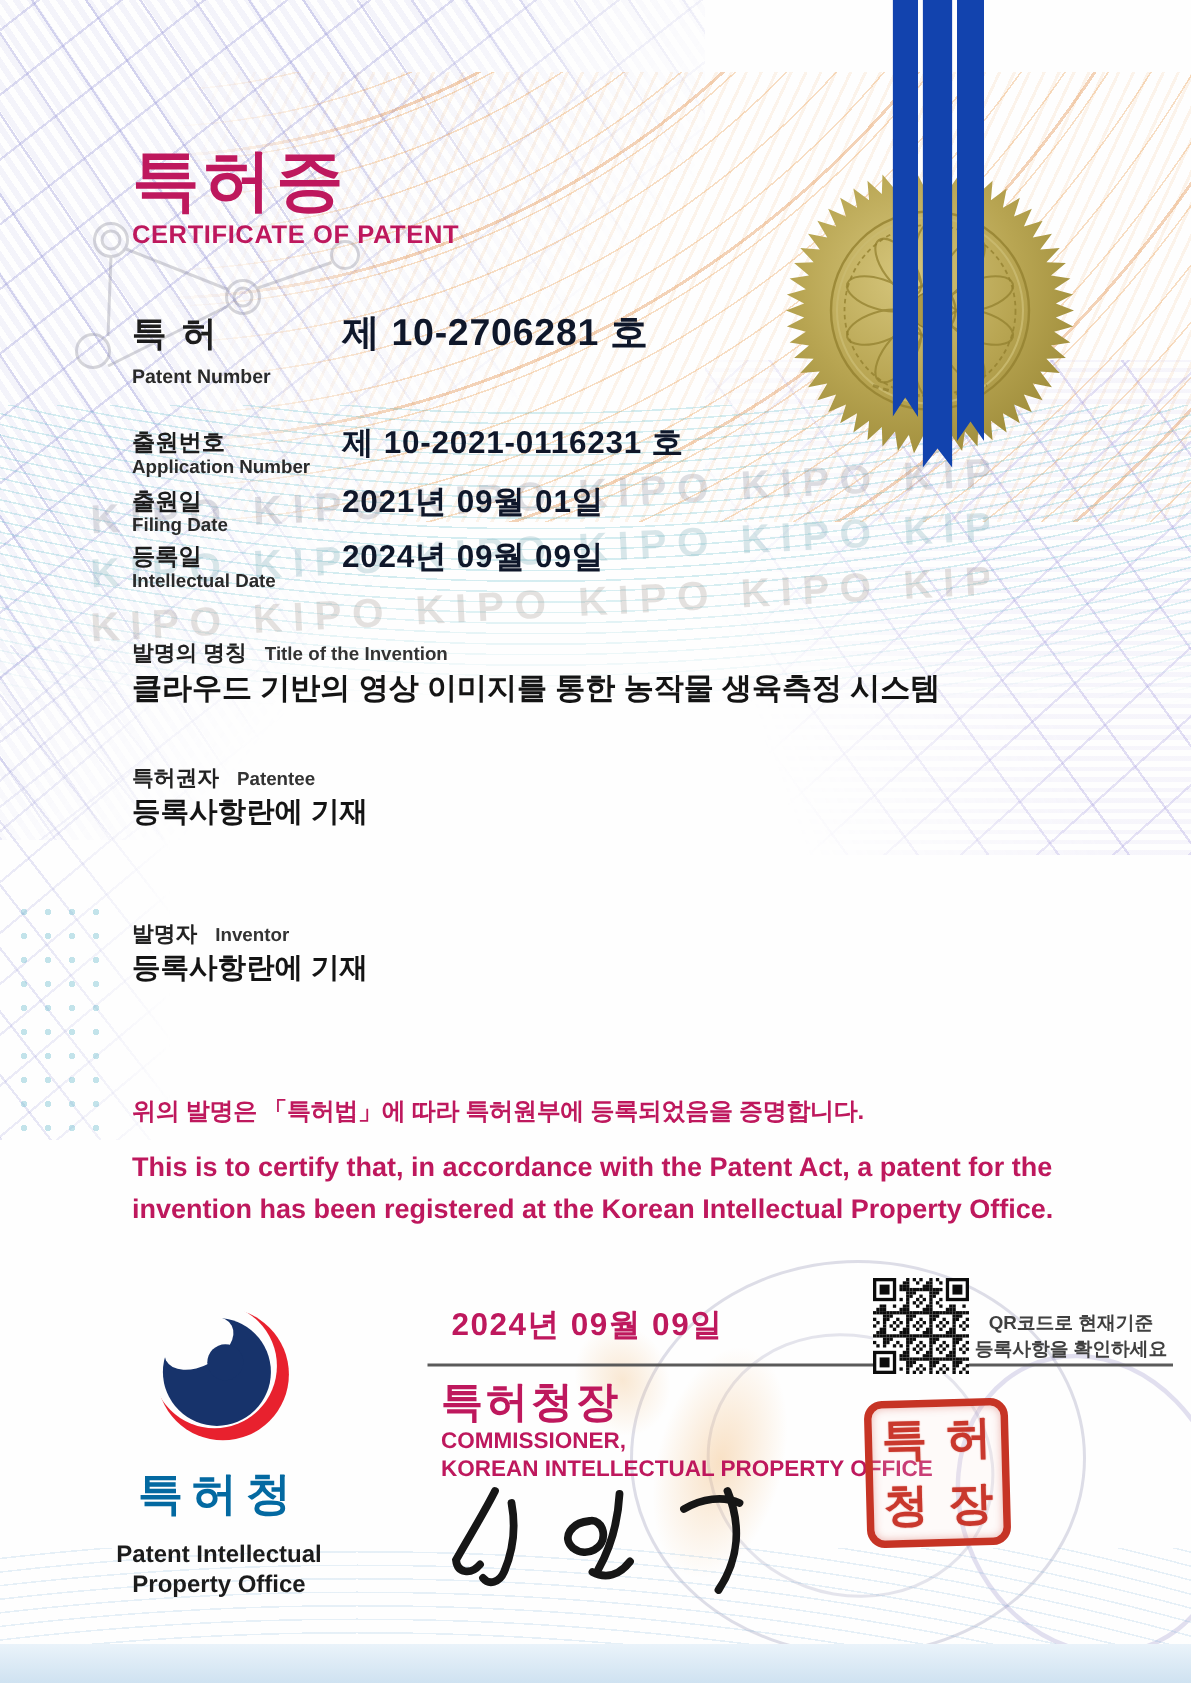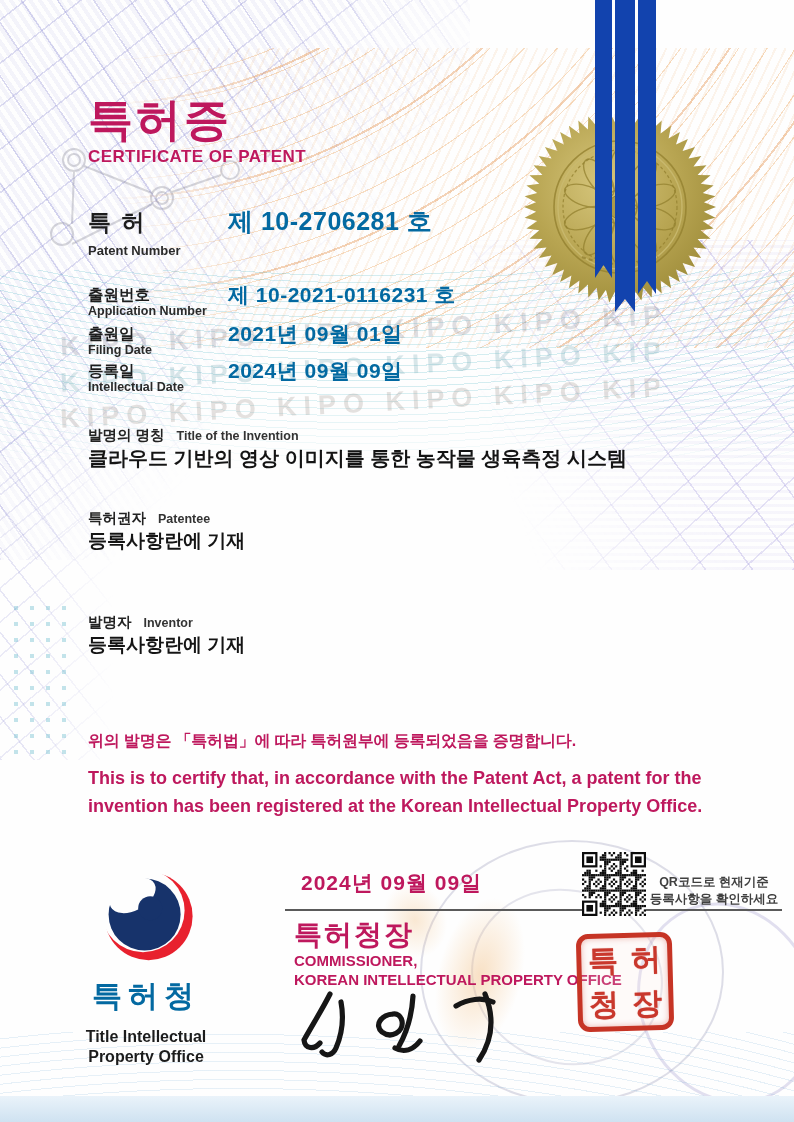--- a/index.html
+++ b/index.html
@@ -50,21 +50,21 @@
     background:repeating-radial-gradient(circle 2000px at 30% 2100px, rgba(120,175,215,.18) 0 1px, transparent 1px 9px);}
   
   .ribbon{background:#1243ae;}
   .notch{clip-path:polygon(0 0,100% 0,100% 100%,50% calc(100% - 13px),0 100%);}
   
   .ink{color:#be185d;}
   .title-ko{font-size:45px;font-weight:800;letter-spacing:3px;}
   .title-en{font-size:17px;font-weight:700;letter-spacing:.4px;}
   .f-label-ko{font-weight:700;color:#1d1d1d;}
   .f-label-en{font-weight:700;color:#2a2a2a;}
-  .f-value{font-weight:700;color:#0369a1;letter-spacing:.5px;}
+  .f-value{font-weight:700;color:#0f172a;letter-spacing:.5px;}
   .sec-label{font-size:14.5px;font-weight:600;color:#222;}
   .sec-label .en{font-size:12.5px;margin-left:12px;color:#333;}
   .sec-value{font-size:19px;font-weight:700;color:#141414;}
   .stmt-ko{font-size:16px;font-weight:700;letter-spacing:-0.2px;}
   .stmt-en{font-size:18px;font-weight:700;line-height:28px;}
   .qr-note{font-size:12.5px;font-weight:700;text-align:center;line-height:17px;color:#404040;}
   .seal-box{border:5px solid #c63425;border-radius:12px;background:rgba(255,235,230,.18);
     transform:rotate(-1.5deg);display:grid;grid-template-columns:1fr 1fr;align-items:center;justify-items:center;
     box-shadow:inset 0 0 6px rgba(198,52,37,.35);}
   .seal-ch{color:#c5281c;font-size:30px;font-weight:800;line-height:38px;opacity:.92;
@@ -564,17 +564,17 @@
   <svg class="abs" style="left:99px;top:864px" width="96" height="106" viewBox="0 0 120 126">
     <circle cx="62" cy="62" r="55" fill="#e8212e"></circle>
     <circle cx="55" cy="55" r="52" fill="#fefefe"></circle>
     <circle cx="57" cy="60" r="45" fill="#17336b"></circle>
     <ellipse cx="42" cy="36" rx="31" ry="19" transform="rotate(-28 42 36)" fill="#fefefe"></ellipse>
     <circle cx="64" cy="52" r="15" fill="#17336b"></circle>
     <path d="M74 46 Q92 58 88 82" fill="none" stroke="#17336b" stroke-width="14" stroke-linecap="round" opacity="0"></path>
   </svg>
   <div class="abs logo-wrap" style="left:48px;top:976px;width:196px">
     <div class="logo-ko">특허청</div>
-    <div class="logo-en" style="margin-top:10px">Title Intellectual</div>
+    <div class="logo-en" style="margin-top:10px">Patent Intellectual</div>
     <div class="logo-en">Property Office</div>
   </div>
 
 </div>
 
 </body></html>

